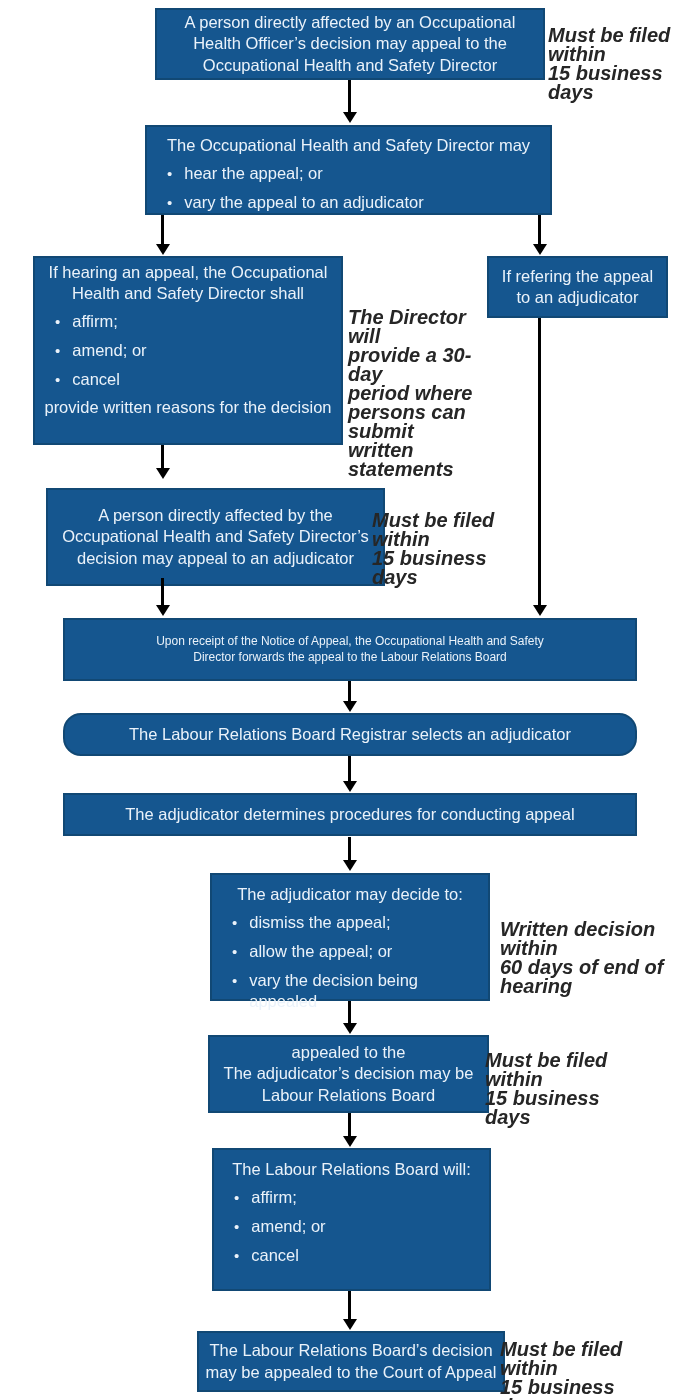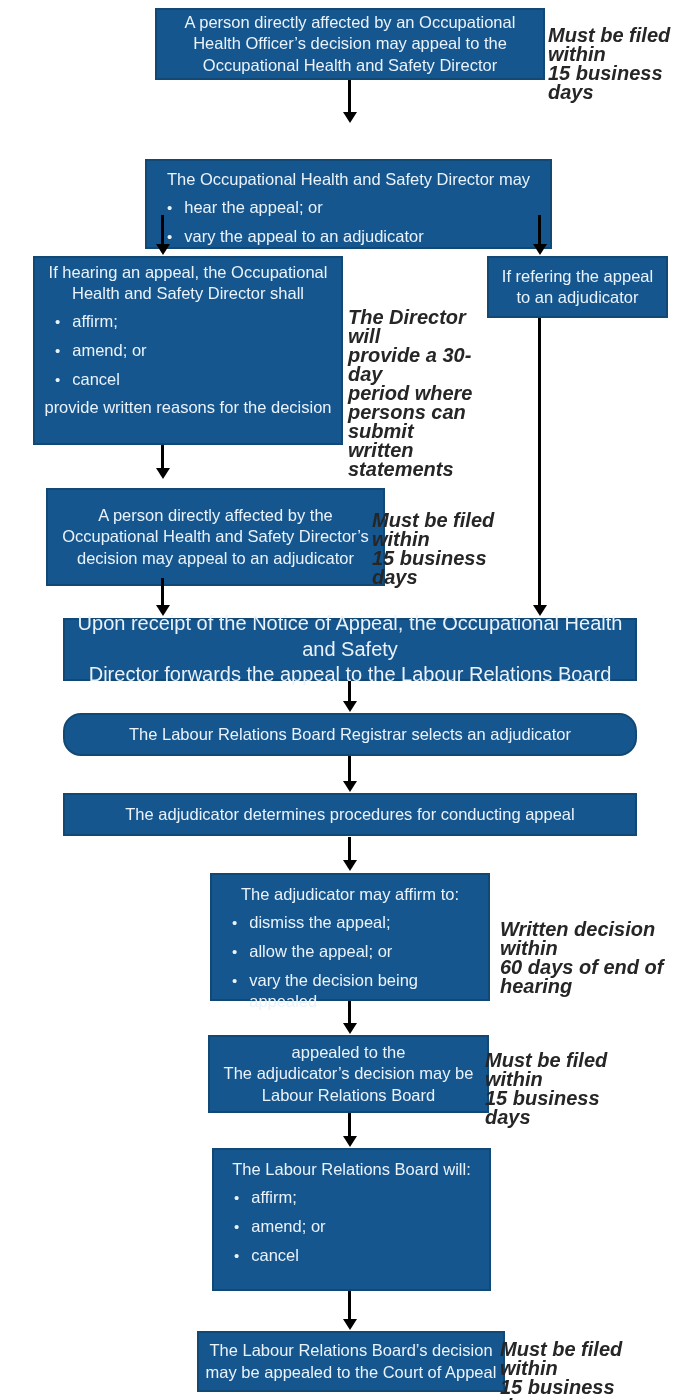--- a/index.html
+++ b/index.html
@@ -80,21 +80,21 @@
     <div>Health Officer’s decision may appeal to the</div>
     <div>Occupational Health and Safety Director</div>
   </div>
   <div class="note" style="left:548px; top:26px; width:150px;">
     <div>Must be filed within</div>
     <div>15 business days</div>
   </div>
 
   <div class="arrow" style="left:348px; top:80px; height:32px;"></div>
 
-  <div class="box topalign" style="left:145px; top:125px; width:407px; height:90px; padding-top:8px;margin-top:34px;">
+  <div class="box topalign" style="left:145px; top:125px; width:407px; height:90px; padding-top:8px;">
     <div class="heading">The Occupational Health and Safety Director may</div>
     <div class="bullets">
       <div class="bullet-row">
         <span class="dot">•</span>
         <span>hear the appeal; or</span>
       </div>
       <div class="bullet-row">
         <span class="dot">•</span>
         <span>vary the appeal to an adjudicator</span>
       </div>
@@ -147,41 +147,41 @@
     <div>Occupational Health and Safety Director’s</div>
     <div>decision may appeal to an adjudicator</div>
   </div>
   <div class="note" style="left:372px; top:511px; width:140px;">
     <div>Must be filed within</div>
     <div>15 business days</div>
   </div>
 
   <div class="arrow" style="left:161px; top:578px; height:27px;"></div>
 
-  <div class="box" style="left:63px; top:618px; width:574px; height:63px; padding-left:2px; padding-right:2px; font-size:20px;">
+  <div class="box" style="left:63px; top:618px; width:574px; height:63px; padding-left:2px; padding-right:2px; font-size:12px;">
     <div>Upon receipt of the Notice of Appeal, the Occupational Health and Safety</div>
     <div>Director forwards the appeal to the Labour Relations Board</div>
   </div>
 
   <div class="arrow" style="left:348px; top:681px; height:20px;"></div>
 
   <div class="box" style="left:63px; top:713px; width:574px; height:43px;border-radius:18px;">
     <div>The Labour Relations Board Registrar selects an adjudicator</div>
   </div>
 
   <div class="arrow" style="left:348px; top:756px; height:25px;"></div>
 
   <div class="box" style="left:63px; top:793px; width:574px; height:43px;">
     <div>The adjudicator determines procedures for conducting appeal</div>
   </div>
 
   <div class="arrow" style="left:348px; top:837px; height:23px;"></div>
 
   <div class="box topalign" style="left:210px; top:873px; width:280px; height:128px; padding-top:9px;">
-    <div class="heading">The adjudicator may affirm to:</div>
+    <div class="heading">The adjudicator may decide to:</div>
     <div class="bullets">
       <div class="bullet-row">
         <span class="dot">•</span>
         <span>dismiss the appeal;</span>
       </div>
       <div class="bullet-row">
         <span class="dot">•</span>
         <span>allow the appeal; or</span>
       </div>
       <div class="bullet-row">

